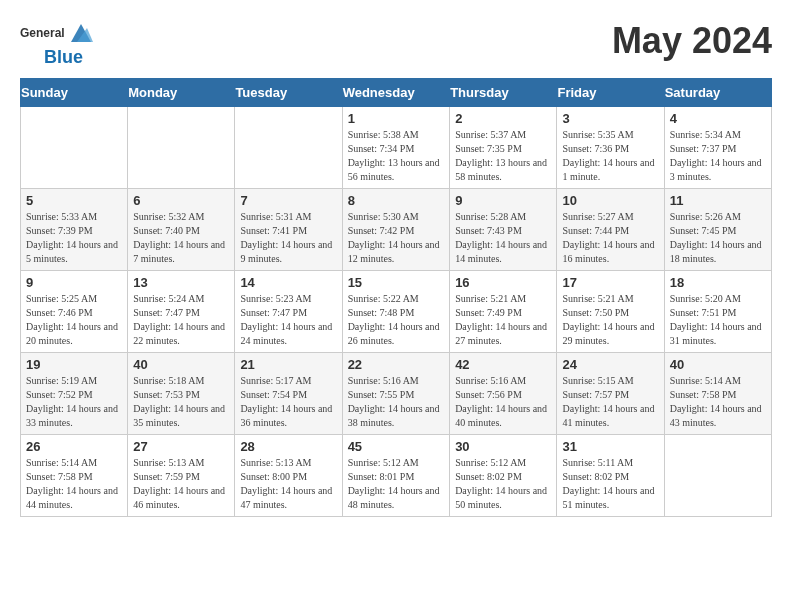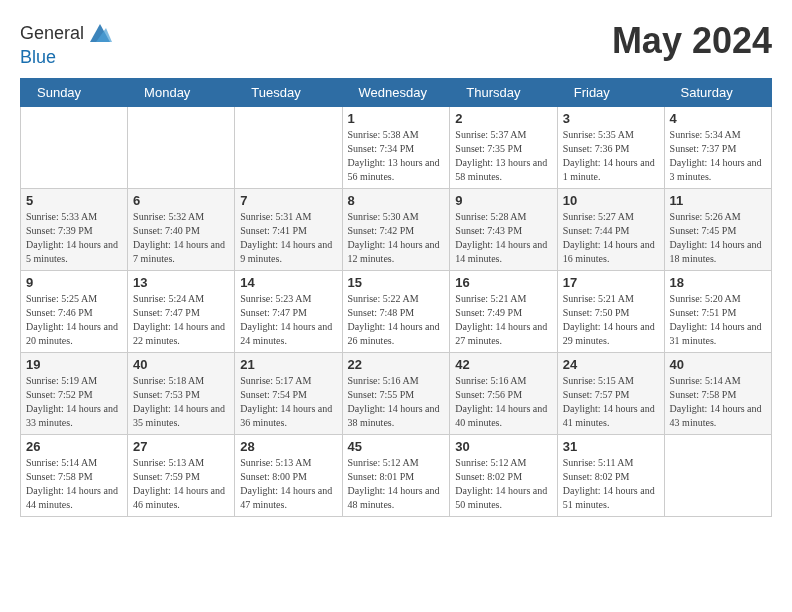--- a/index.html
+++ b/index.html
@@ -14,30 +14,31 @@
       display: flex;
       justify-content: space-between;
       align-items: flex-start;
       margin-bottom: 10px;
     }
     .logo {
       display: flex;
       align-items: center;
     }
     .logo-text-general {
-      font-size: 18px;
-      font-weight: normal;
+      font-size: 12px;
+      font-weight: bold;
       color: #333;
       line-height: 1.1;
     }
     .logo-text-blue {
       font-size: 18px;
-      font-weight: normal;
+      font-weight: bold;
       color: #1a6faf;
       line-height: 1.1;
+      margin-left: 24px;
     }
     .logo-icon {
       width: 28px;
       height: 28px;
       margin-left: 2px;
     }
     .title-area {
       text-align: left;
       margin-left: 36px;
     }
@@ -51,24 +52,24 @@
       color: #333;
     }
     .calendar-table {
       width: 100%;
       border-collapse: collapse;
       font-size: 11px;
     }
     .calendar-table thead th {
       background-color: #2e6da4;
       color: #fff;
-      padding: 6px 16px;
+      padding: 6px 0;
       text-align: left;
       font-size: 13px;
-      font-weight: normal;
+      font-weight: bold;
       border: 1px solid #2e6da4;
     }
     .calendar-table tbody td {
       border: 1px solid #ccc;
       vertical-align: top;
       padding: 4px 5px;
       width: 108px;
       min-height: 80px;
       background: #fff;
     }

